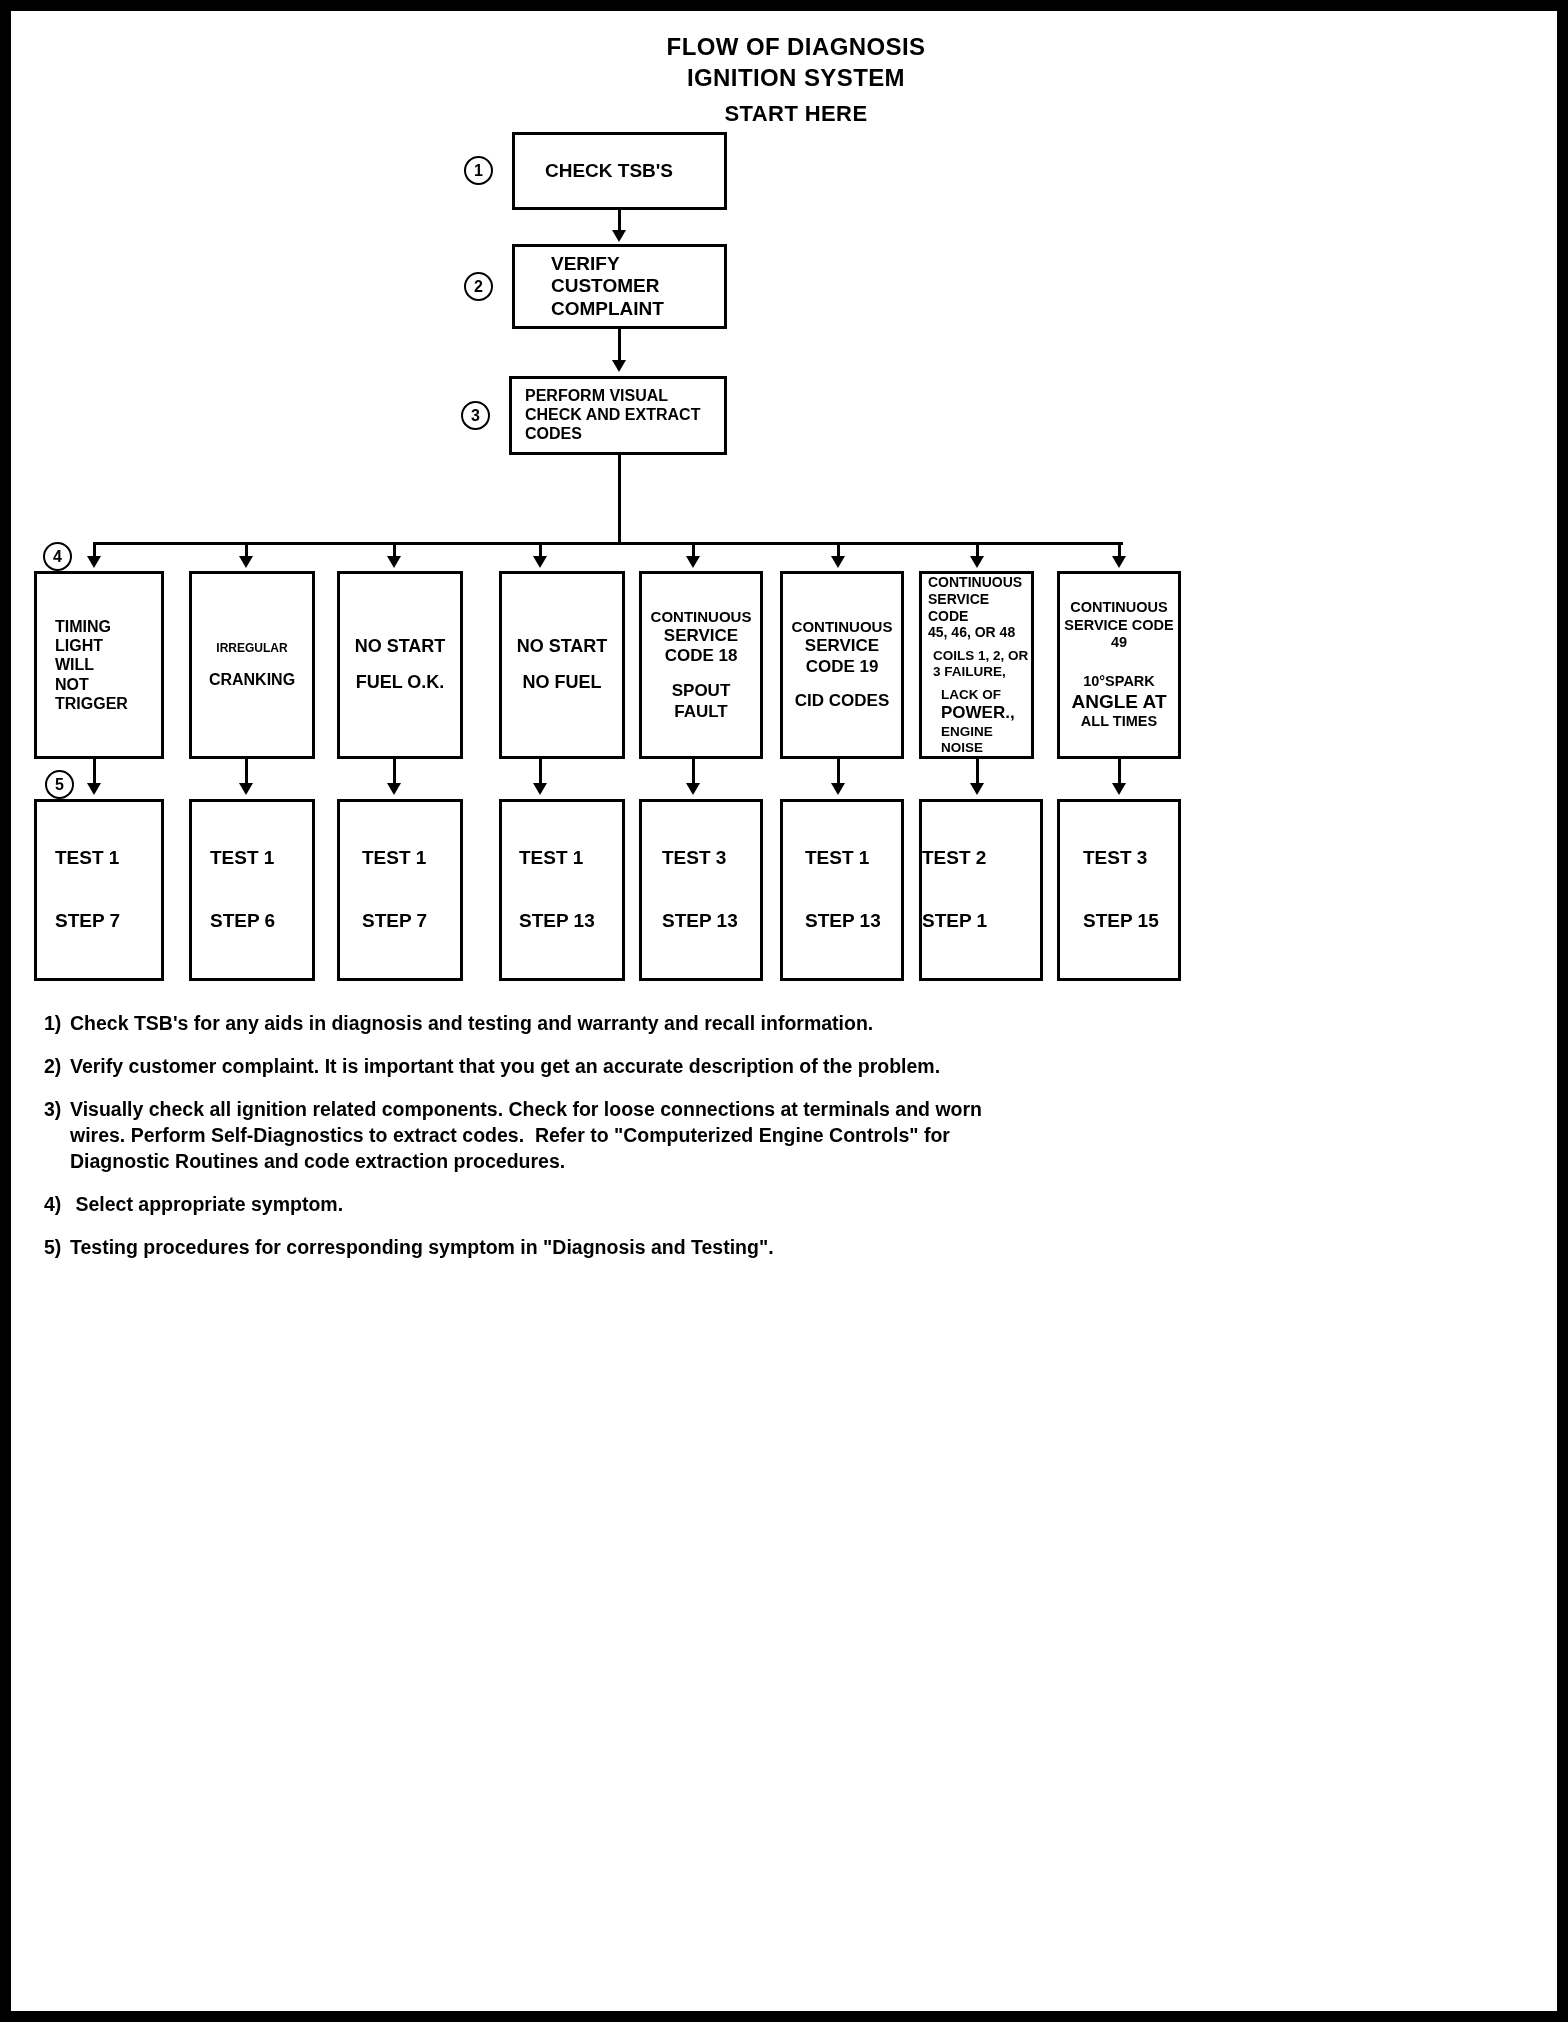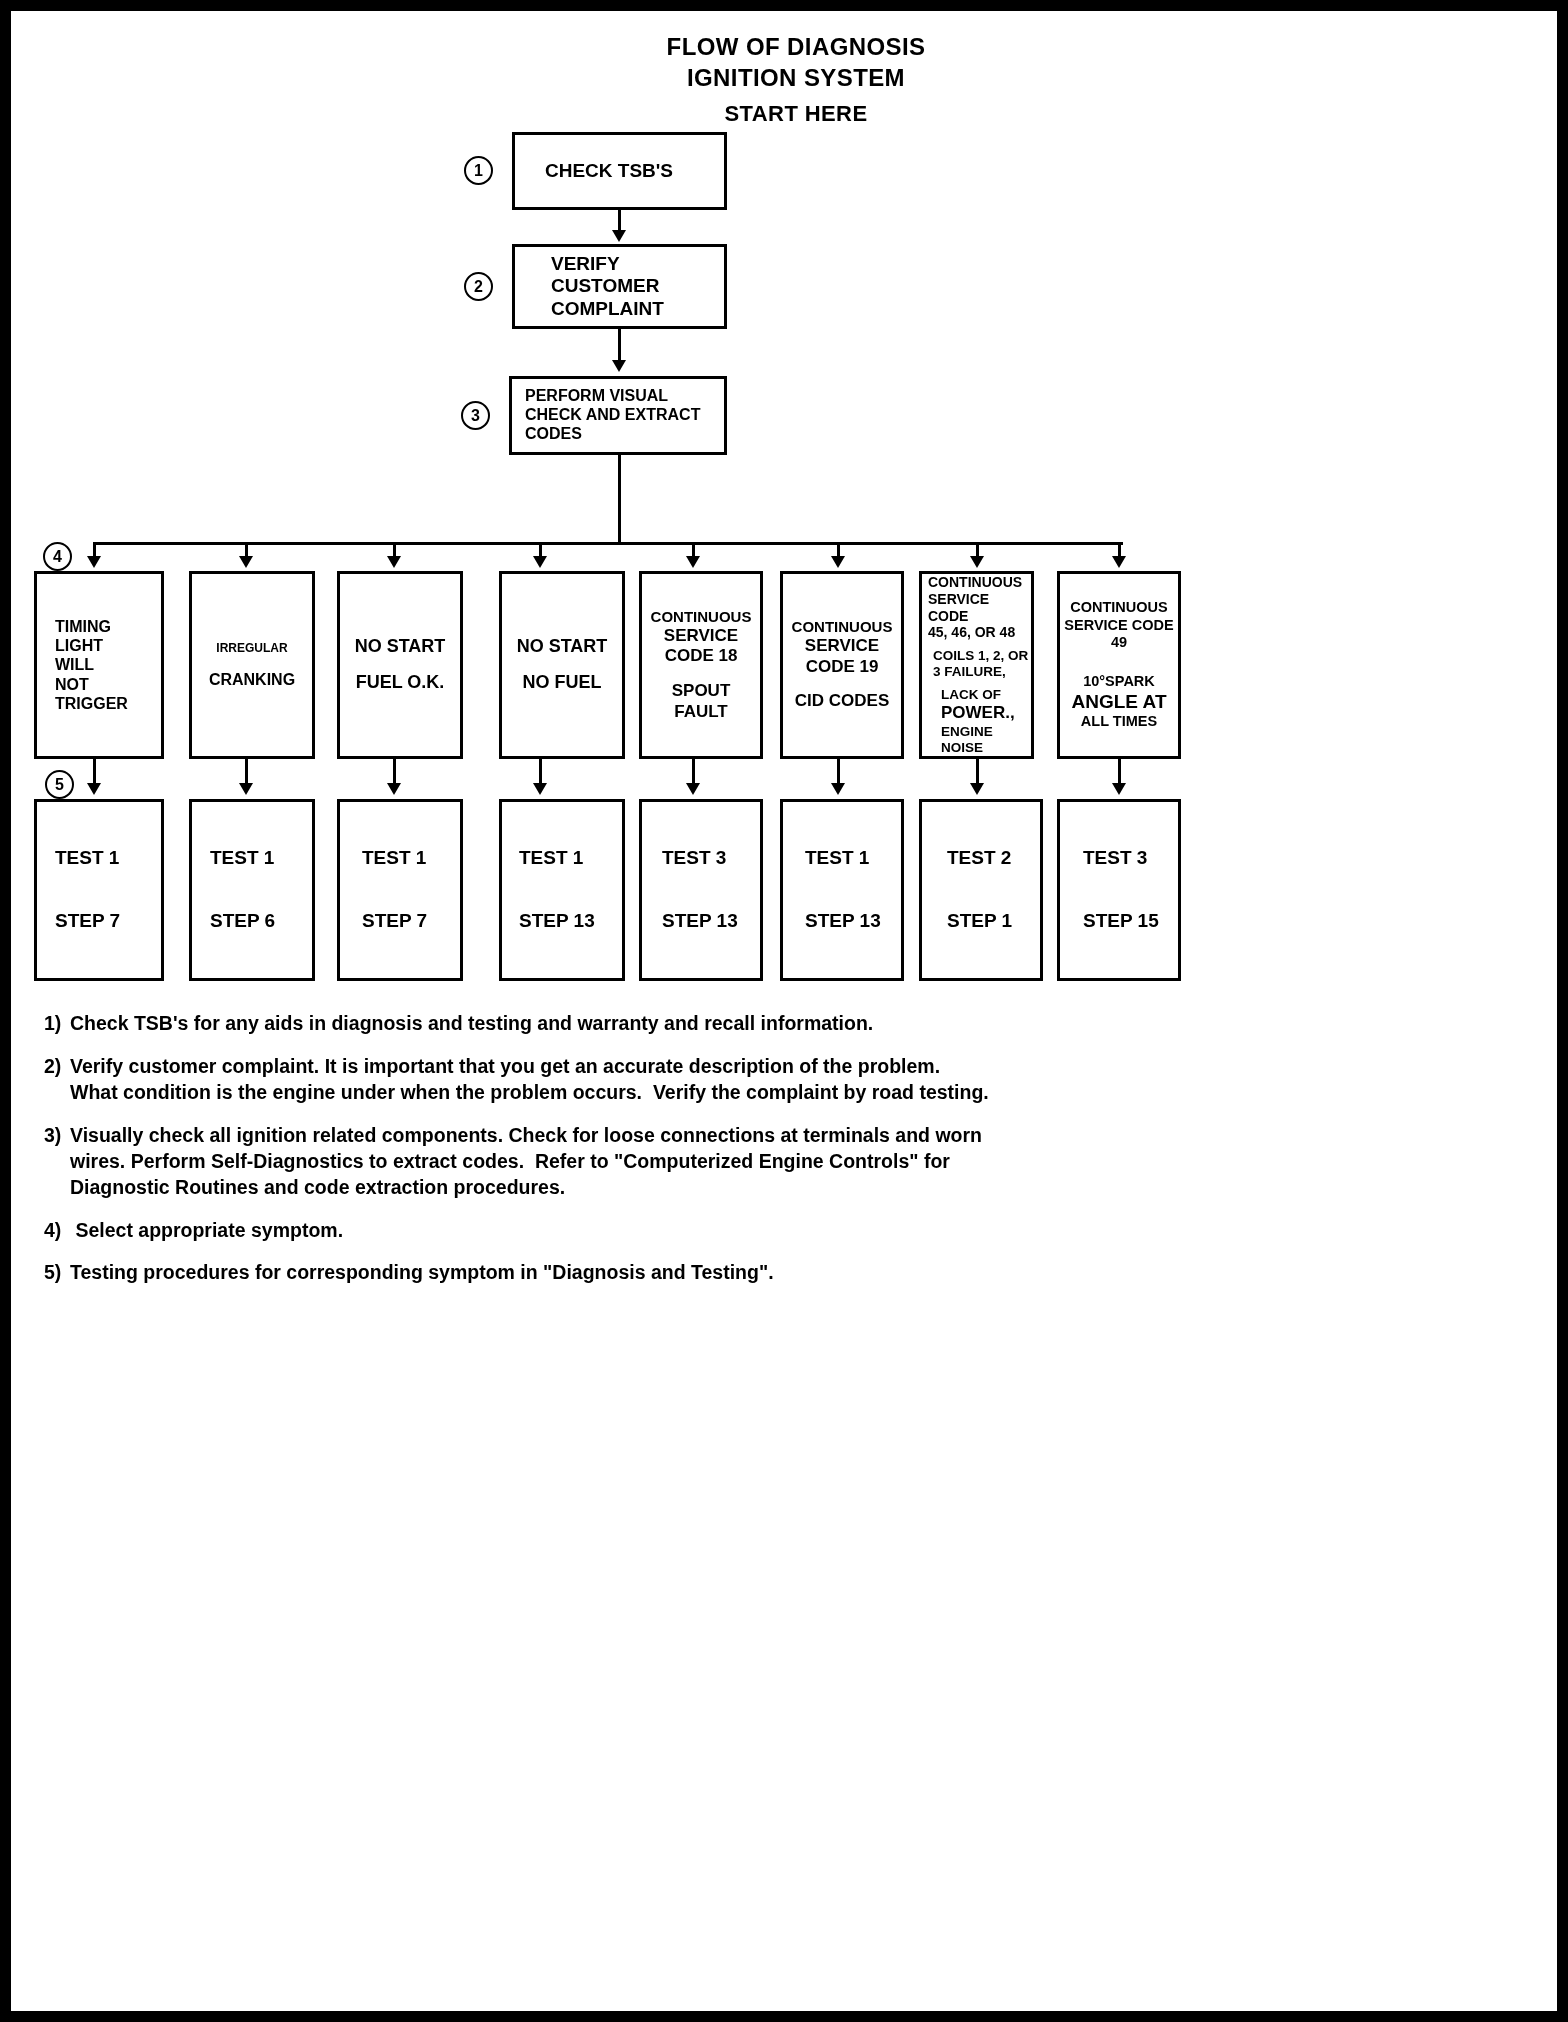--- a/index.html
+++ b/index.html
@@ -322,21 +322,21 @@
     <div class="test-box" style="left:628px; width:124px; padding-left:20px;">
       <div class="line">TEST 3</div>
       <div class="spacer"></div>
       <div class="line">STEP 13</div>
     </div>
     <div class="test-box" style="left:769px; width:124px; padding-left:22px;">
       <div class="line">TEST 1</div>
       <div class="spacer"></div>
       <div class="line">STEP 13</div>
     </div>
-    <div class="test-box" style="left:908px; width:124px; padding-left:25px;">
+    <div class="test-box" style="left:908px; width:124px; ">
       <div class="line">TEST 2</div>
       <div class="spacer"></div>
       <div class="line">STEP 1</div>
     </div>
     <div class="test-box" style="left:1046px; width:124px; padding-left:23px;">
       <div class="line">TEST 3</div>
       <div class="spacer"></div>
       <div class="line">STEP 15</div>
     </div>
 
@@ -344,21 +344,20 @@
       <div class="note">
         <div class="note-num">1)</div>
         <div class="note-body">
           <div>Check TSB's for any aids in diagnosis and testing and warranty and recall information.</div>
         </div>
       </div>
       <div class="note">
         <div class="note-num">2)</div>
         <div class="note-body">
           <div>Verify customer complaint. It is important that you get an accurate description of the problem.</div>
-          <div>What condition is the engine under when the problem occurs.  Verify the complaint by road testing.</div>
         </div>
       </div>
       <div class="note">
         <div class="note-num">3)</div>
         <div class="note-body">
           <div>Visually check all ignition related components. Check for loose connections at terminals and worn</div>
           <div>wires. Perform Self-Diagnostics to extract codes.  Refer to "Computerized Engine Controls" for</div>
           <div>Diagnostic Routines and code extraction procedures.</div>
         </div>
       </div>

